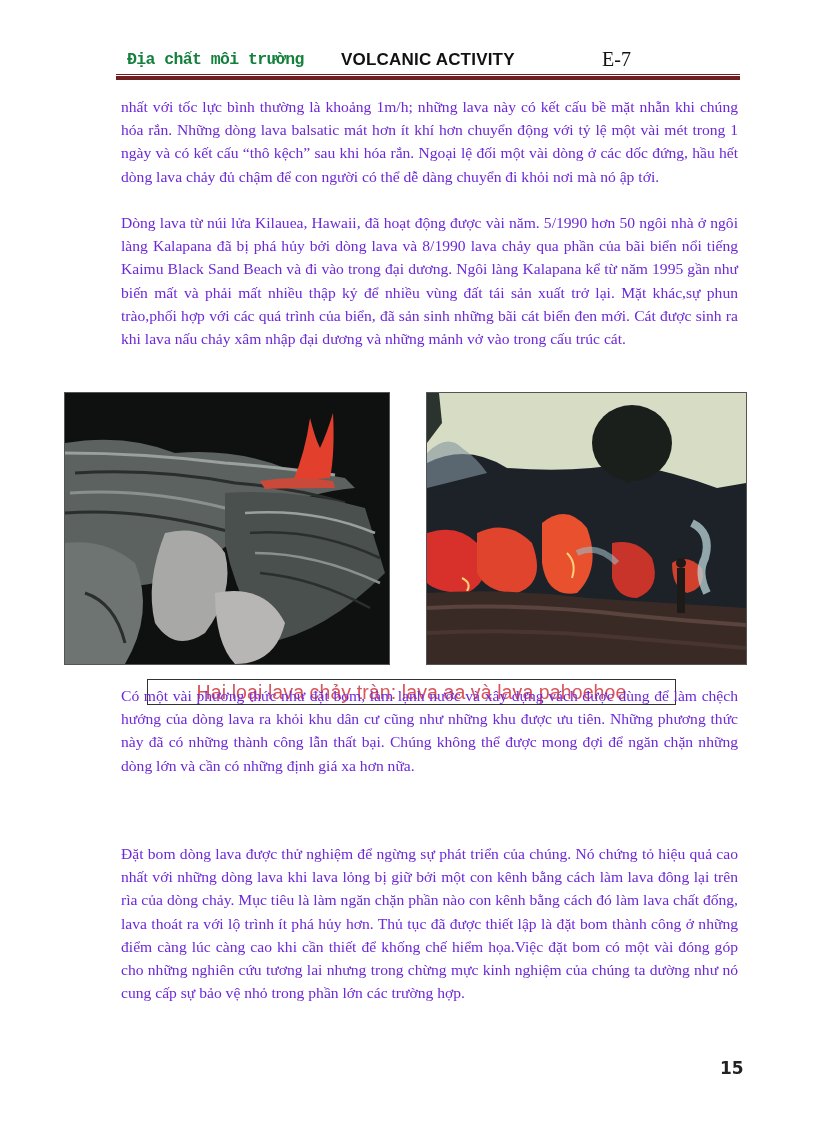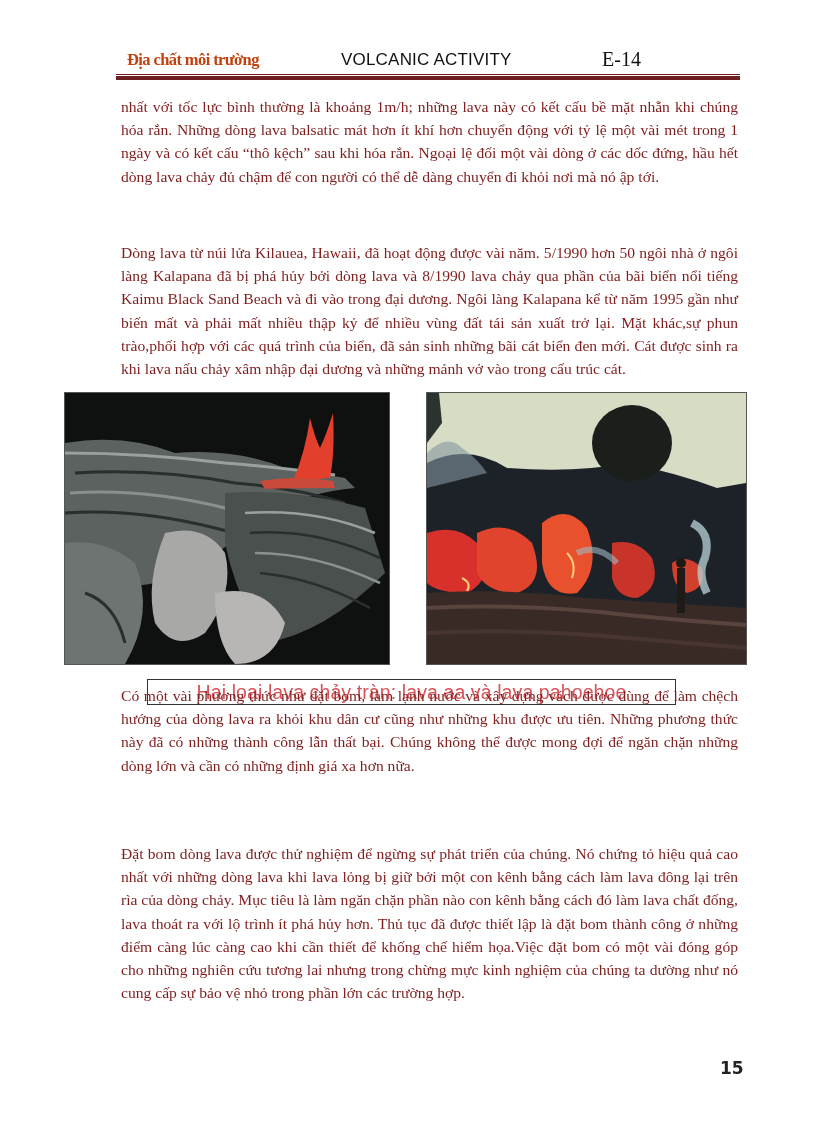--- a/index.html
+++ b/index.html
@@ -1,45 +1,45 @@
 <!DOCTYPE html>
 <html><head>
   <meta charset="utf-8">
   <style>
     html, body { margin: 0; padding: 0; background: #ffffff; }
     body { width: 816px; height: 1123px; position: relative; overflow: hidden; font-family: "Liberation Serif", "DejaVu Serif", serif; color: #111; }
 
-    .hdr-left { position: absolute; left: 127px; top: 50px; font-family: Liberation Serif, serif; font-weight: bold; font-size: 16.5px; letter-spacing: -0.6px; color: #c2410c; }
-    .hdr-center { position: absolute; left: 341px; top: 50px; font-family: "Liberation Sans", "DejaVu Sans", sans-serif; font-weight: normal; font-size: 17px; color: #111; letter-spacing: 0.2px; }
+    .hdr-left { position: absolute; left: 127px; top: 50px; font-family: Liberation Mono, monospace; font-weight: bold; font-size: 16.5px; letter-spacing: -0.6px; color: #15803d; }
+    .hdr-center { position: absolute; left: 341px; top: 50px; font-family: "Liberation Sans", "DejaVu Sans", sans-serif; font-weight: bold; font-size: 17px; color: #111; letter-spacing: 0.2px; }
     .hdr-right { position: absolute; left: 602px; top: 48px; font-family: "Liberation Serif", serif; font-size: 20px; color: #111; }
     .rule-thin { position: absolute; left: 116px; top: 74px; width: 624px; height: 1px; background: #7a1a1a; }
     .rule-thick { position: absolute; left: 116px; top: 76px; width: 624px; height: 4px; background: #6e1f22; }
 
-    .para { position: absolute; left: 121px; width: 617px; font-family: "Liberation Serif", serif; font-size: 15.6px; line-height: 23.2px; text-align: justify; color: #7f1d1d; margin: 0; }
+    .para { position: absolute; left: 121px; width: 617px; font-family: "Liberation Serif", serif; font-size: 15.6px; line-height: 23.2px; text-align: justify; color: #6d28d9; margin: 0; }
     .para.p1 { top: 95px; }
-    .para.p2 { top: 211px; margin-top: 30px; }
+    .para.p2 { top: 211px; }
     .para.p3 { top: 684px; }
     .para.p4 { top: 842px; }
 
     .photo { position: absolute; border: 1px solid #555; overflow: hidden; }
     .photo-left { left: 64px; top: 392px; width: 324px; height: 271px; background: #0d0f0f; }
     .photo-right { left: 426px; top: 392px; width: 319px; height: 271px; background: #1a1e22; }
     .photo svg { display: block; width: 100%; height: 100%; }
 
     .caption-box { position: absolute; left: 147px; top: 679px; width: 529px; height: 26px; border: 1px solid #333; box-sizing: border-box; display: flex; align-items: center; justify-content: center; }
     .caption-text { font-family: "Liberation Sans", "DejaVu Sans", sans-serif; font-size: 19.5px; color: #d9535a; white-space: nowrap; letter-spacing: 0.1px; }
 
     .page-number { position: absolute; left: 720px; top: 1058px; font-family: "DejaVu Sans", sans-serif; font-size: 17px; font-weight: bold; color: #222; }
   </style>
 </head>
 <body>
 
 <div class="hdr-left">Địa chất môi trường</div>
 <div class="hdr-center">VOLCANIC ACTIVITY</div>
-<div class="hdr-right">E-14</div>
+<div class="hdr-right">E-7</div>
 <div class="rule-thin"></div>
 <div class="rule-thick"></div>
 
 <p class="para p1">nhất với tốc lực bình thường là khoảng 1m/h; những lava này có kết cấu bề mặt nhẵn khi chúng hóa rắn. Những dòng lava balsatic mát hơn ít khí hơn chuyển động với tỷ lệ một vài mét trong 1 ngày và có kết cấu “thô kệch” sau khi hóa rắn. Ngoại lệ đối một vài dòng ở các dốc đứng, hầu hết dòng lava chảy đủ chậm để con người có thể dễ dàng chuyển đi khỏi nơi mà nó ập tới.</p>
 <p class="para p2">Dòng lava từ núi lửa Kilauea, Hawaii, đã hoạt động được vài năm. 5/1990 hơn 50 ngôi nhà ở ngôi làng Kalapana đã bị phá hủy bởi dòng lava và 8/1990 lava chảy qua phần của bãi biển nổi tiếng Kaimu Black Sand Beach và đi vào trong đại dương. Ngôi làng Kalapana kể từ năm 1995 gần như biến mất và phải mất nhiều thập kỷ để nhiều vùng đất tái sản xuất trở lại. Mặt khác,sự phun trào,phối hợp với các quá trình của biển, đã sản sinh những bãi cát biển đen mới. Cát được sinh ra khi lava nấu chảy xâm nhập đại dương và những mảnh vở vào trong cấu trúc cát.</p>
 
 <div class="photo photo-left">
   <svg viewBox="0 0 324 271" preserveAspectRatio="none">
     <rect width="324" height="271" fill="#0e1110"></rect>
     <path d="M0 50 Q60 40 110 60 Q170 55 220 75 L280 85 L290 95 Q240 100 200 120 Q150 170 90 190 Q40 200 0 180 Z" fill="#5c6260"></path>

